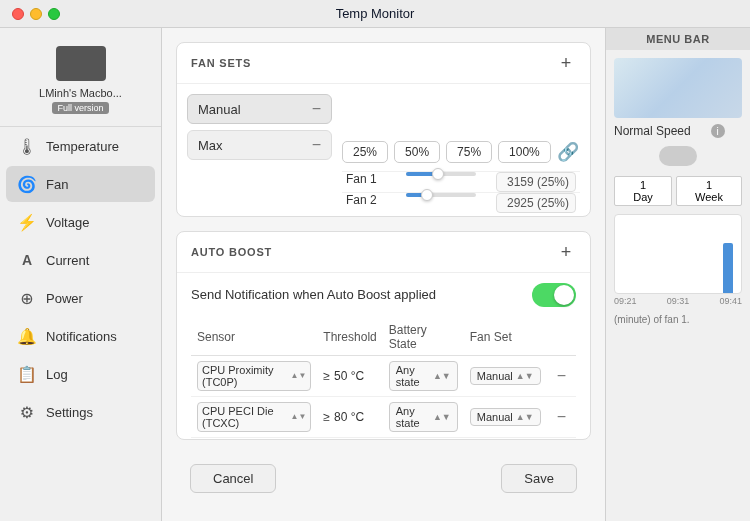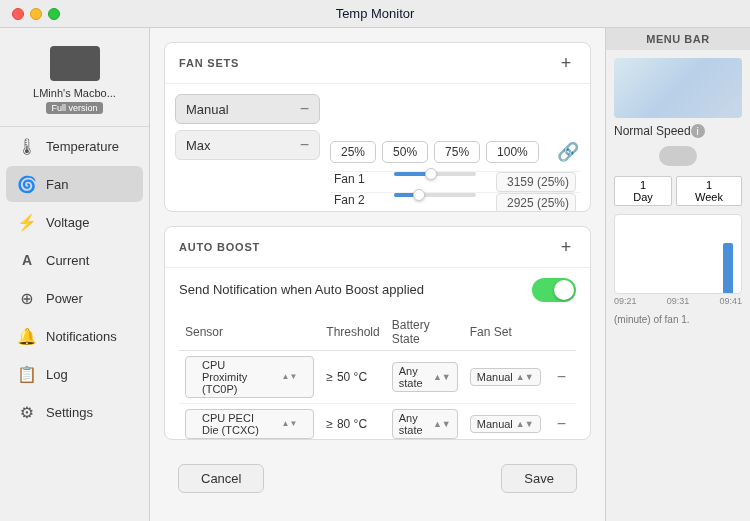--- a/index.html
+++ b/index.html
@@ -40,21 +40,21 @@
     .titlebar-title { font-size: 13px; color: #0f172a; font-weight: 500; }
 
     
     .main-layout {
       display: flex;
       height: 493px;
     }
 
     
     .sidebar {
-      width: 150px;
+      width: 162px;
       background: #f0f0f0;
       border-right: 1px solid #d0d0d0;
       display: flex;
       flex-direction: column;
       padding-top: 10px;
     }
 
     .sidebar-device {
       display: flex;
       flex-direction: column;
@@ -139,21 +139,21 @@
       padding: 8px;
       flex: 1;
     }
 
     .speed-label {
       font-size: 12px;
       font-weight: 500;
       color: #333;
       display: flex;
       align-items: center;
-      gap: 0;
+      gap: 20px;
       margin-bottom: 8px;
     }
     .info-icon {
       width: 14px;
       height: 14px;
       border-radius: 50%;
       background: #aaa;
       color: #fff;
       font-size: 10px;
       display: flex;
@@ -420,21 +420,21 @@
       font-size: 12px;
       color: #333;
     }
 
     .table-dropdown {
       display: inline-flex;
       align-items: center;
       border: 1px solid #ccc;
       border-radius: 4px;
       background: #f8f8f8;
-      padding: 2px 16px;
+      padding: 2px 4px;
       font-size: 11px;
       cursor: pointer;
       gap: 12px;
     }
     .table-dropdown-arrows {
       display: flex;
       flex-direction: column;
       font-size: 8px;
       color: #888;
       line-height: 1;

